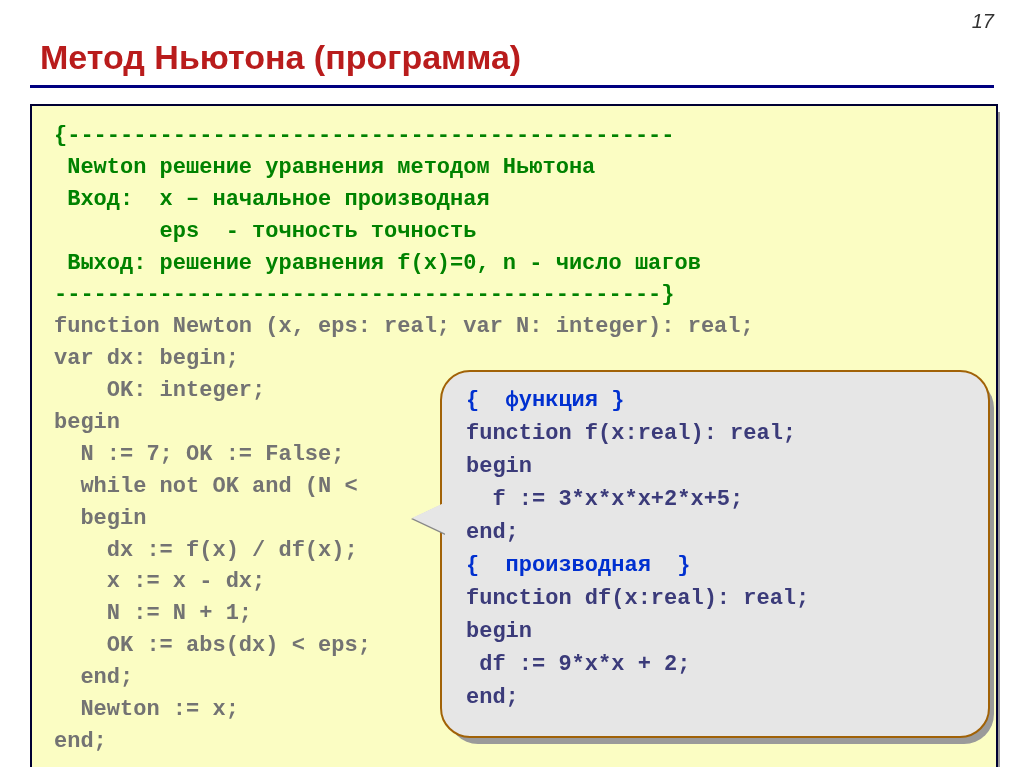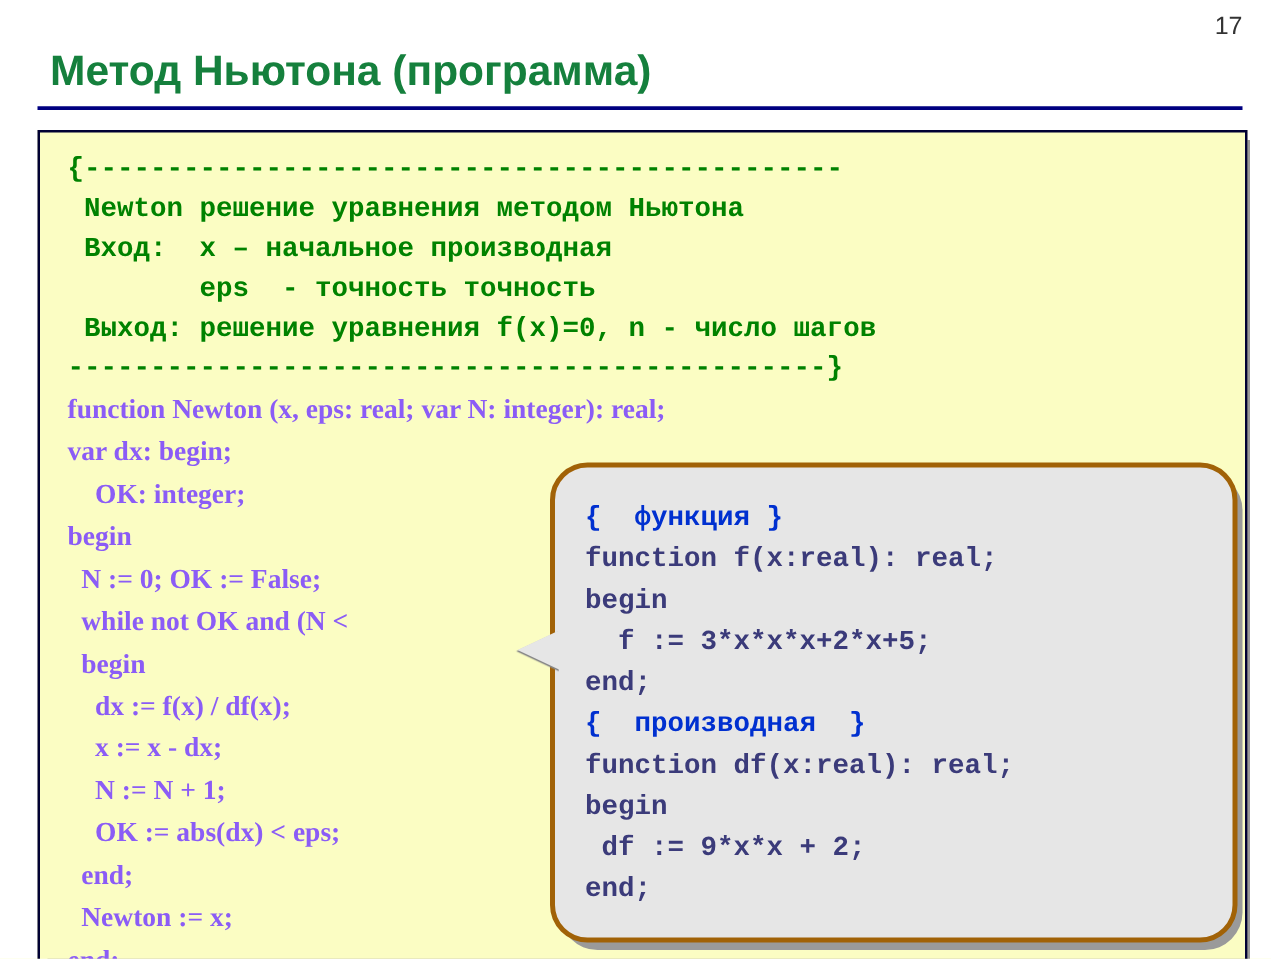--- a/index.html
+++ b/index.html
@@ -10,25 +10,26 @@
     font-family: Arial, Helvetica, sans-serif;
     position: relative;
     overflow: hidden;
   }
   .page-number {
     position: absolute;
     top: 10px;
     right: 30px;
     font-size: 20px;
     color: #333333;
+    font-style: italic;
   }
   .title {
     font-size: 34px;
     font-weight: bold;
-    color: #15803d;
+    color: #b91c1c;
     padding: 38px 0 8px 40px;
   }
   .title-underline {
     height: 3px;
     background: #000080;
     margin: 0 30px 16px 30px;
   }
   .code-wrap {
     position: relative;
     margin: 0 26px 0 30px;
@@ -45,40 +46,40 @@
     border: 2px solid #000033;
     padding: 14px 22px 18px 22px;
     font-family: "Courier New", Courier, monospace;
     font-size: 22px;
     font-weight: bold;
     line-height: 1.45;
     color: #3b3b7a;
     min-height: 640px;
   }
   .green { color: #008200; }
-  .dark { color: #8b5cf6; font-family: Liberation Serif, serif; }
+  .dark { color: #737373; }
   pre { font-family: inherit; white-space: pre; }
   .bubble-wrap {
     position: absolute;
     right: 34px;
     top: 370px;
     width: 550px;
   }
   .bubble-shadow {
     position: absolute;
     top: 8px; left: 8px; right: -4px; bottom: -6px;
     background: #9a9a9a;
     border-radius: 30px;
   }
   .bubble {
     position: relative;
     background: #e6e6e6;
-    border: 4px solid #a16207;
+    border: 2px solid #a16207;
     border-radius: 30px;
-    padding: 24px 24px 22px 24px;
+    padding: 12px 24px 22px 24px;
     font-family: "Courier New", Courier, monospace;
     font-size: 22px;
     font-weight: bold;
     line-height: 1.5;
     color: #3b3b7a;
   }
   .bubble .blue { color: #0030d0; }
   .bubble-tail {
     position: absolute;
     left: -30px;
@@ -114,21 +115,21 @@
 <pre><span class="green">{----------------------------------------------</span>
 <span class="green"> Newton решение уравнения методом Ньютона</span>
 <span class="green"> Вход:  x – начальное производная</span>
 <span class="green">        eps  - точность точность</span>
 <span class="green"> Выход: решение уравнения f(x)=0, n - число шагов</span>
 <span class="green">----------------------------------------------}</span>
 <span class="dark">function Newton (x, eps: real; var N: integer): real;</span>
 <span class="dark">var dx: begin;</span>
 <span class="dark">    OK: integer;</span>
 <span class="dark">begin</span>
-<span class="dark">  N := 0; OK := False;</span>
+<span class="dark">  N := 7; OK := False;</span>
 <span class="dark">  while not OK and (N &lt;</span>
 <span class="dark">  begin</span>
 <span class="dark">    dx := f(x) / df(x);</span>
 <span class="dark">    x := x - dx;</span>
 <span class="dark">    N := N + 1;</span>
 <span class="dark">    OK := abs(dx) &lt; eps;</span>
 <span class="dark">  end;</span>
 <span class="dark">  Newton := x;</span>
 <span class="dark">end;</span></pre>
   </div>

